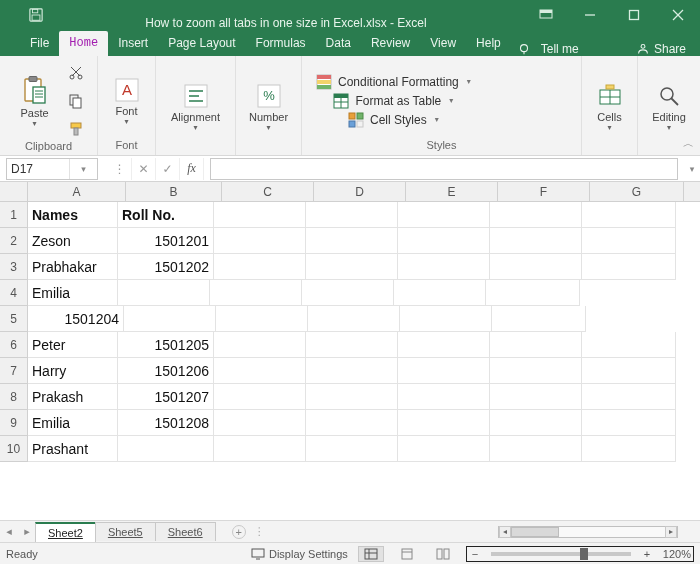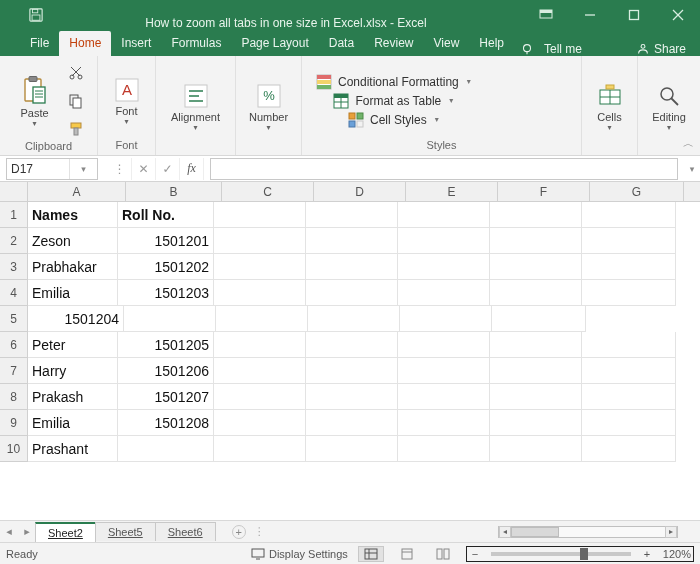--- a/index.html
+++ b/index.html
@@ -10,21 +10,21 @@
   .titlebar .left-gap { width: 22px; display:flex; align-items:center; justify-content:center; }
   .titlebar .savebtn { width: 24px; height:24px; display:flex; align-items:center; justify-content:center; margin-left:2px; color:#d8ede0; }
   .titlebar .title { flex:1; text-align:center; font-size:12px; color:#e8f4ec; white-space:nowrap; overflow:hidden;margin-top:16px; }
   .titlebar .winctrl { display:flex; align-items:center; }
   .titlebar .winbtn { width:44px; height:30px; display:flex; align-items:center; justify-content:center; color:#d8ede0; }
   .titlebar .winbtn svg { display:block; }
 
   
   .ribtabs { height: 26px; background: #2a7c4f; display:flex; align-items:flex-end; padding: 0 6px 0 20px; color:#fff; }
   .ribtab { padding: 5px 10px 6px; font-size:12px; color:#eaf4ee; cursor:default; }
-  .ribtab.active { background:#f3f3f3; color:#c2410c; border-top-left-radius:2px; border-top-right-radius:2px; }
+  .ribtab.active { background:#f3f3f3; color:#a21caf; border-top-left-radius:2px; border-top-right-radius:2px;font-family:Liberation Mono, monospace; }
   .ribtabs .spacer { flex:1; }
   .ribtabs .tellme, .ribtabs .share, .ribtabs .bulb { display:flex; align-items:center; color:#eaf4ee; font-size:12px; }
   .ribtabs .tellme svg, .ribtabs .bulb svg, .ribtabs .share svg { margin-right:4px; }
   .ribtabs .share { margin-left:8px; padding:0 8px; }
 
   
   .ribbon { height: 100px; background: #f3f3f3; border-bottom:1px solid #d8d8d8; display:flex; position:relative; }
   .rgrp { border-right:1px solid #e0e0e0; padding: 6px 8px 2px; display:flex; flex-direction:column; align-items:center; justify-content:space-between; }
   .rgrp .body { flex:1; display:flex; align-items:center; justify-content:center; gap:4px;}
   .rgrp .lbl { font-size:11px; color:#666; padding-bottom:2px; text-align:center; }
@@ -120,22 +120,22 @@
           <line x1="11" y1="1" x2="1" y2="11" stroke="#d8ede0" stroke-width="1.3"></line>
         </svg>
       </div>
   </div>
 </div>
 
 <div class="ribtabs">
   <div class="ribtab">File</div>
   <div class="ribtab active">Home</div>
   <div class="ribtab">Insert</div>
+  <div class="ribtab">Page Layout</div>
   <div class="ribtab">Formulas</div>
-  <div class="ribtab">Page Layout</div>
   <div class="ribtab">Data</div>
   <div class="ribtab">Review</div>
   <div class="ribtab">View</div>
   <div class="ribtab">Help</div>
   <div class="bulb" style="margin-left:6px;">
     <svg width="14" height="14" viewBox="0 0 16 16">
         <circle cx="8" cy="7" r="4" fill="none" stroke="#eaf4ee" stroke-width="1.2"></circle>
         <line x1="8" y1="11" x2="8" y2="14" stroke="#eaf4ee" stroke-width="1.2"></line>
       </svg>
   </div>
@@ -362,21 +362,20 @@
         <div class="cell cB num">1501202</div>
         <div class="cell cC"></div>
         <div class="cell cD"></div>
         <div class="cell cE"></div>
         <div class="cell cF"></div>
         <div class="cell cG"></div>
       </div>
       <div class="row">
         <div class="rowh">4</div>
         <div class="cell cA">Emilia</div>
-        <div class="cell cB num">1501203</div>
         <div class="cell cC"></div>
         <div class="cell cD"></div>
         <div class="cell cE"></div>
         <div class="cell cF"></div>
         <div class="cell cG"></div>
       </div>
       <div class="row">
         <div class="rowh">5</div>
         <div class="cell cB num">1501204</div>
         <div class="cell cC"></div>

